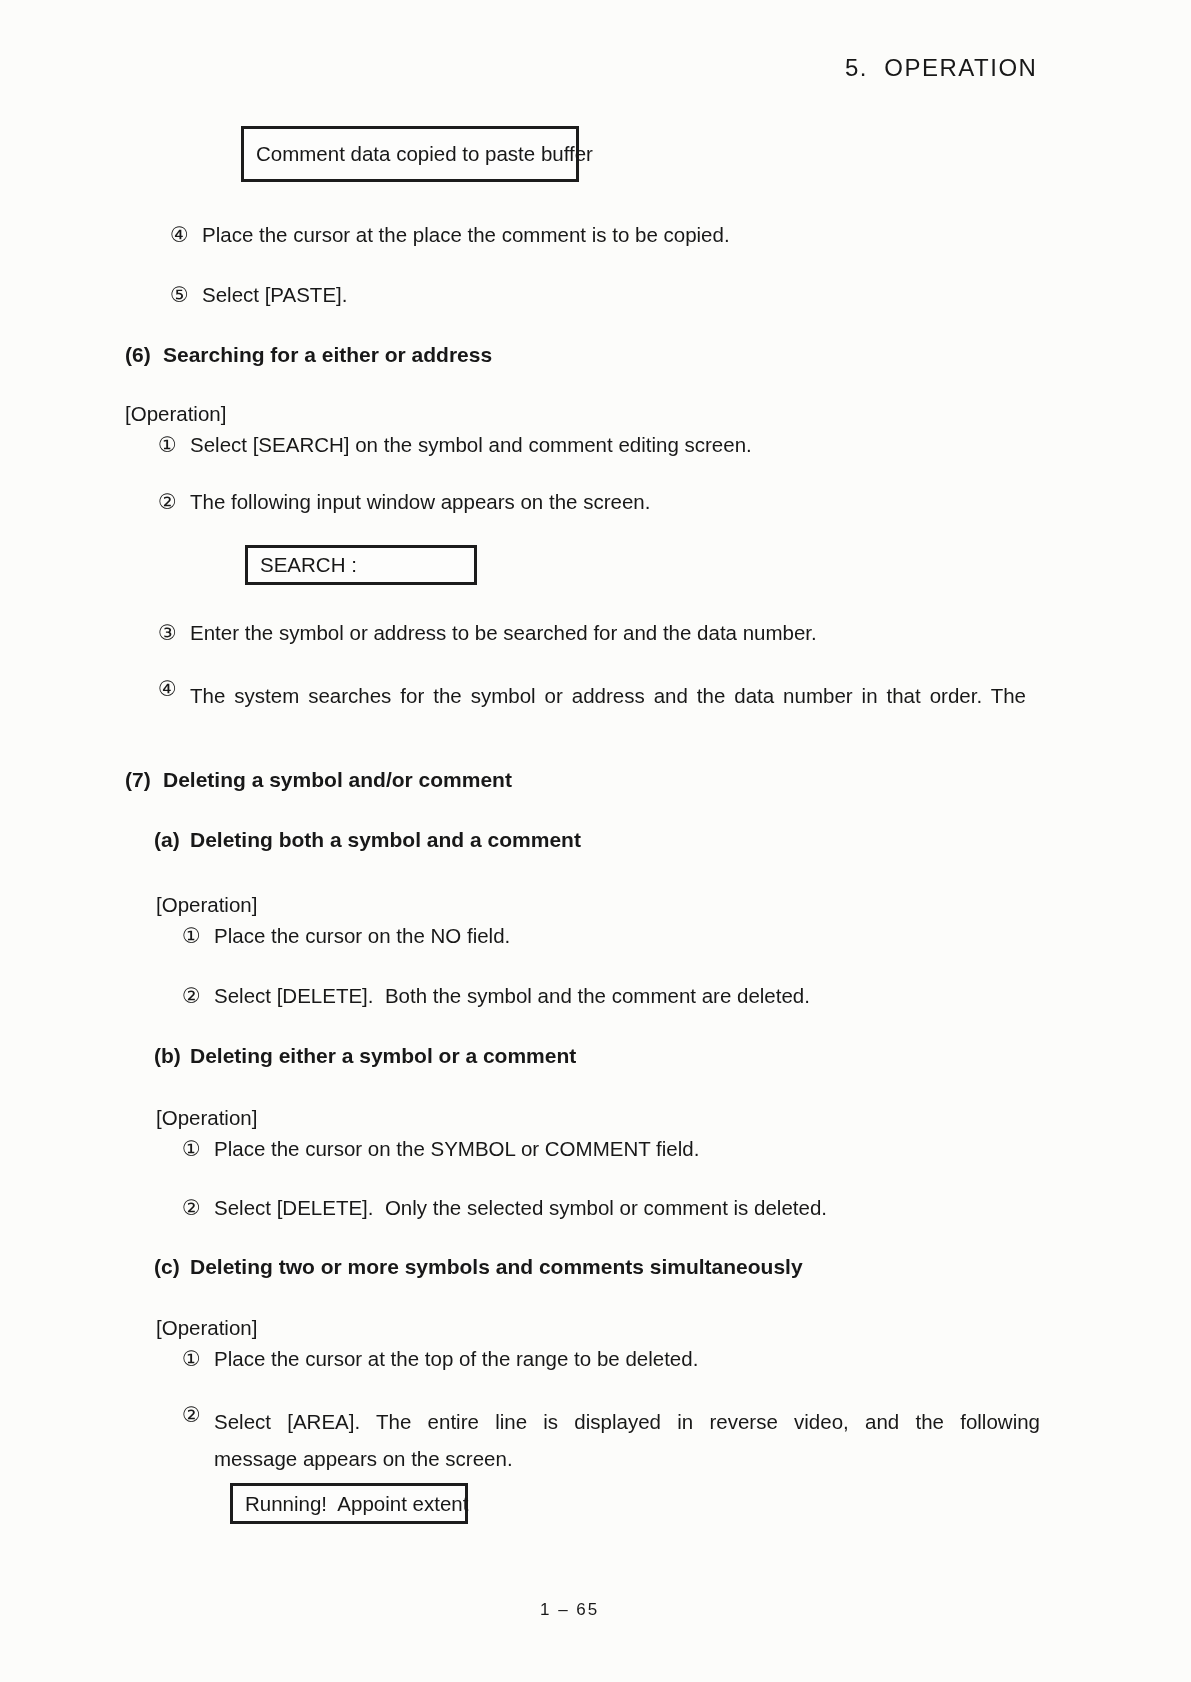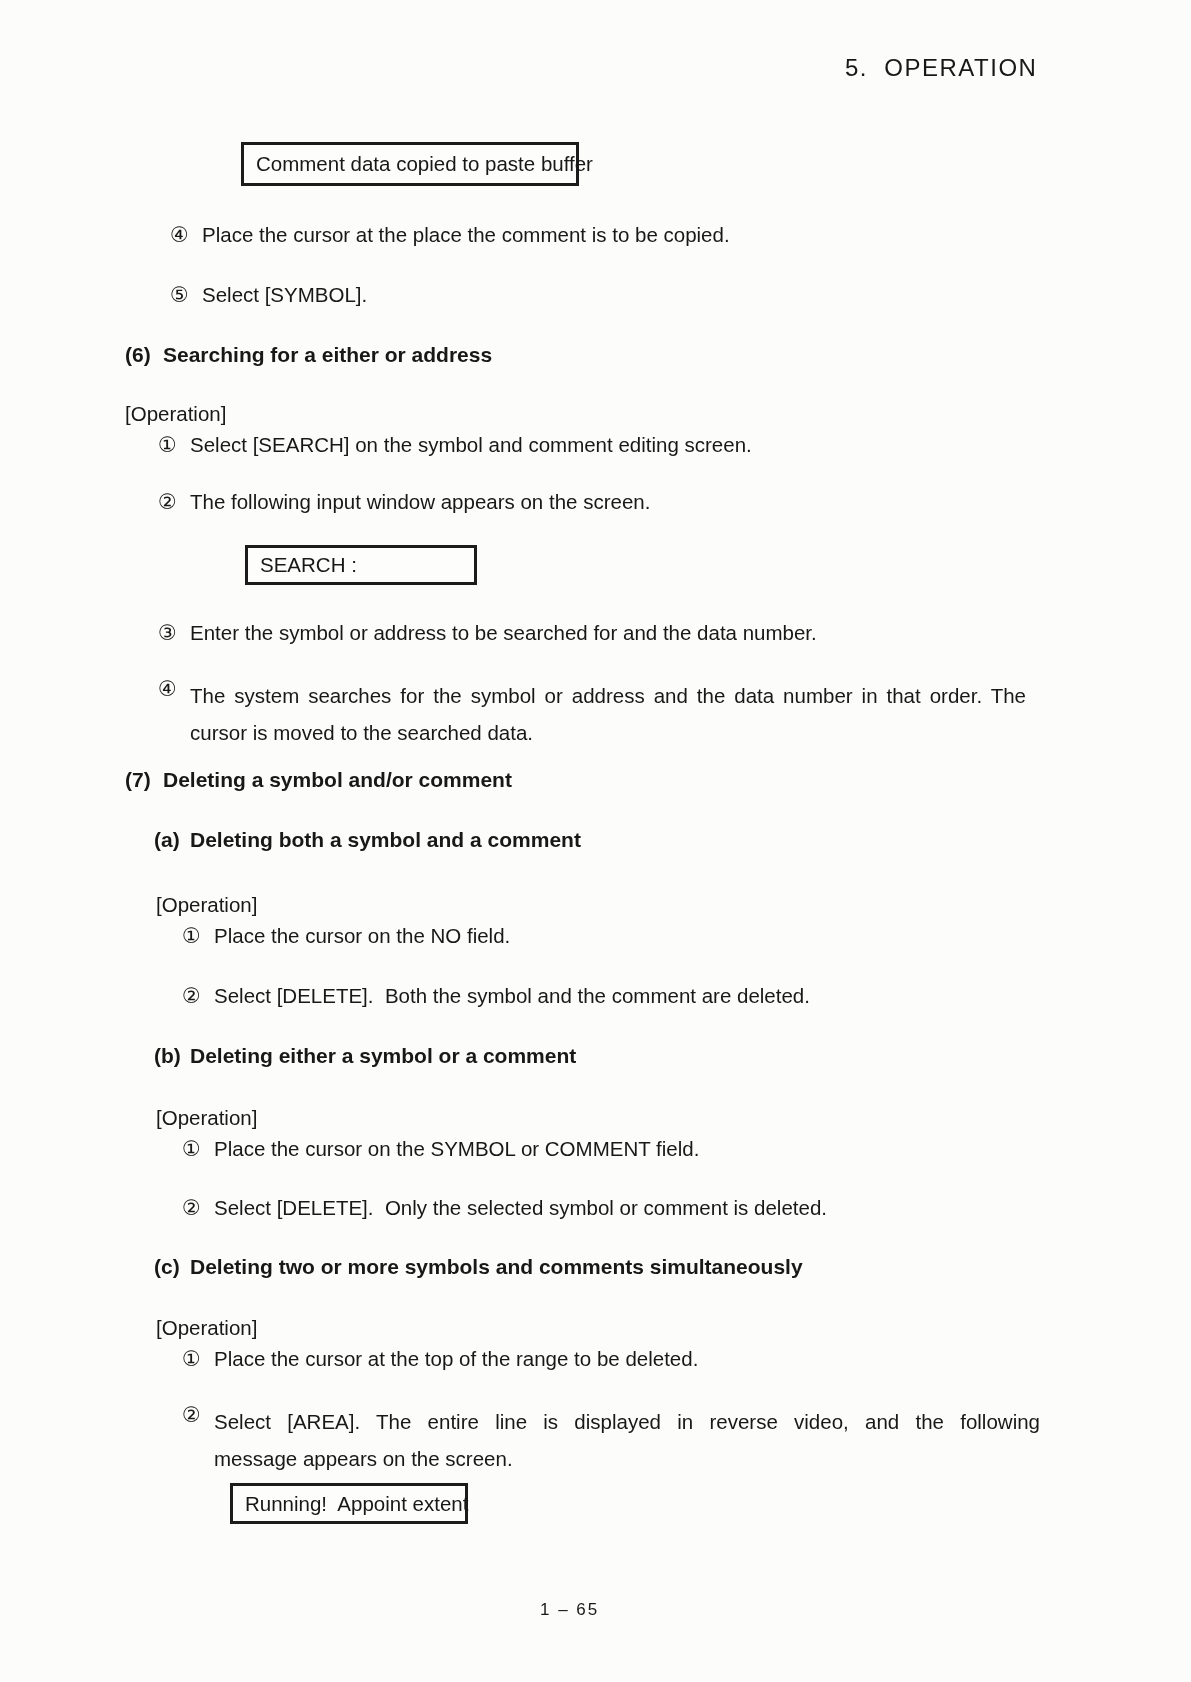--- a/index.html
+++ b/index.html
@@ -76,31 +76,31 @@
     white-space: pre;
   }
 </style>
 </head>
 <body>
 
 <div class="page">
 
   <div class="chapter-header">5.  OPERATION</div>
 
-  <div class="msgbox" style="left:241px; top:142px; width:338px; height:44px">
+  <div class="msgbox" style="left:241px; top:126px; width:338px; height:56px">
     <span>Comment data copied to paste buffer</span>
   </div>
 
   <div class="step" style="left:170px; top:223px">
     <span class="num">④</span>
     <span class="txt">Place the cursor at the place the comment is to be copied.</span>
   </div>
   <div class="step" style="left:170px; top:283px">
     <span class="num">⑤</span>
-    <span class="txt">Select [SYMBOL].</span>
+    <span class="txt">Select [PASTE].</span>
   </div>
 
   <div class="sec-head" style="left:125px; top:343px">
     <span class="lbl">(6)</span>
     <span class="ttl">Searching for a either or address</span>
   </div>
 
   <div class="op-label" style="left:125px; top:402px">[Operation]</div>
 
   <div class="step" style="left:158px; top:433px">
@@ -118,21 +118,20 @@
 
   <div class="step" style="left:158px; top:621px">
     <span class="num">③</span>
     <span class="txt">Enter the symbol or address to be searched for and the data number.</span>
   </div>
 
   <div class="step" style="left:158px; top:677px">
     <span class="num">④</span>
     <span class="body twoline" style="width:836px">
       <span class="jline">The system searches for the symbol or address and the data number in that order.  The</span>
-      <span class="pline">cursor is moved to the searched data.</span>
     </span>
   </div>
 
   <div class="sec-head" style="left:125px; top:768px">
     <span class="lbl">(7)</span>
     <span class="ttl">Deleting a symbol and/or comment</span>
   </div>
 
   <div class="sec-head sub-head" style="left:154px; top:828px">
     <span class="lbl">(a)</span>

